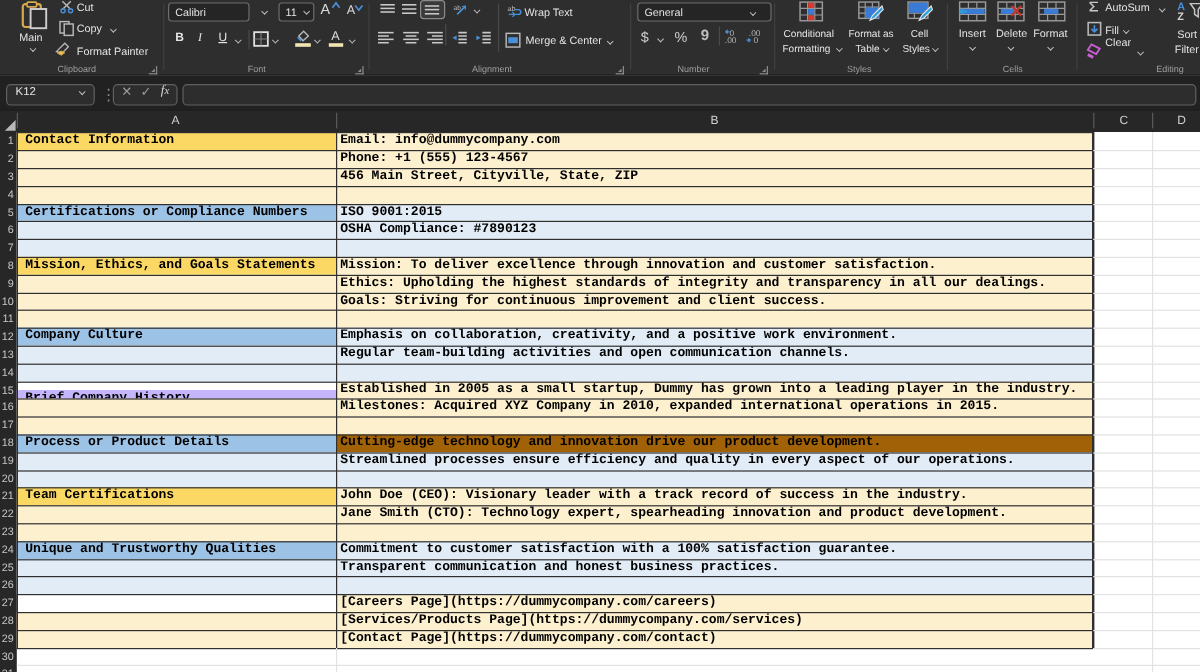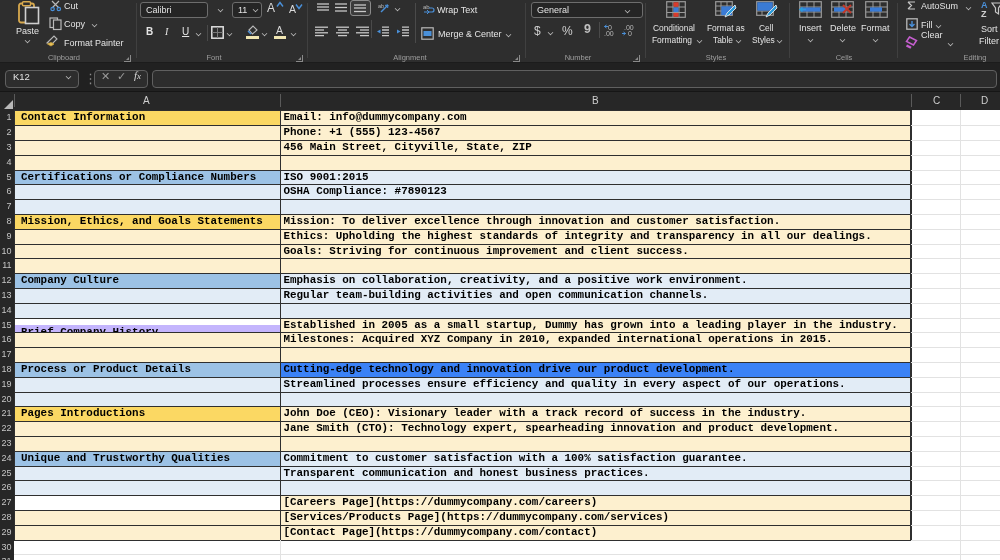--- a/index.html
+++ b/index.html
@@ -61,21 +61,21 @@
 <div class="glabel" style="left:935px">Editing</div>
 <div class="launch" style="left:124px;top:55px"></div>
 <div class="launch" style="left:296px;top:55px"></div>
 <div class="launch" style="left:513px;top:55px"></div>
 <div class="launch" style="left:633px;top:55px"></div>
 <svg width="24" height="24" style="left:17px;top:1px" viewBox="0 0 24 24">
 <rect x="2" y="2.5" width="15" height="19" rx="2" fill="none" stroke="#D8A94E" stroke-width="1.8"></rect>
 <rect x="5.5" y="0.8" width="8" height="4" rx="1" fill="#2E2E2E" stroke="#D8A94E" stroke-width="1.4"></rect>
 <rect x="8.5" y="6.5" width="13" height="16" fill="#2E2E2E" stroke="#cfcfcf" stroke-width="1.6"></rect>
 </svg>
-<div class="rtext" style="left:16px;top:26px">Paste</div>
+<div class="rtext" style="left:16px;top:26px">Main</div>
 <div class="chev" style="left:25px;top:38px"></div>
 <svg width="12" height="11" style="left:50px;top:0px" viewBox="0 0 12 11">
 <path d="M2 1 L9 8 M9 1 L2 8" stroke="#b9b9b9" stroke-width="1.2" fill="none"></path>
 <circle cx="2.6" cy="9" r="1.7" fill="none" stroke="#4a90d9" stroke-width="1.2"></circle>
 <circle cx="8.8" cy="9" r="1.7" fill="none" stroke="#4a90d9" stroke-width="1.2"></circle>
 </svg>
 <div class="rtext" style="left:64px;top:0.5px">Cut</div>
 <svg width="13" height="13" style="left:49px;top:17px" viewBox="0 0 13 13">
 <rect x="1" y="1" width="7.5" height="9.5" fill="#2E2E2E" stroke="#b9b9b9" stroke-width="1.2"></rect>
 <rect x="4.5" y="3" width="7.5" height="9.5" fill="#2E2E2E" stroke="#b9b9b9" stroke-width="1.2"></rect>
@@ -356,26 +356,26 @@
 <div class="cellB" style="top:288.0px;background:#E2ECF6">Regular team-building activities and open communication channels.</div>
 <div class="cellA" style="top:302.8px;background:#E2ECF6"></div>
 <div class="cellB" style="top:302.8px;background:#E2ECF6"></div>
 <div class="cellA" style="top:325px;background:#c4b5fd">Brief Company History</div>
 <div class="cellB" style="top:317.6px;background:#FDF0CF">Established in 2005 as a small startup, Dummy has grown into a leading player in the industry.</div>
 <div class="cellA" style="top:332.4px;background:#FDF0CF"></div>
 <div class="cellB" style="top:332.4px;background:#FDF0CF">Milestones: Acquired XYZ Company in 2010, expanded international operations in 2015.</div>
 <div class="cellA" style="top:347.2px;background:#FDF0CF"></div>
 <div class="cellB" style="top:347.2px;background:#FDF0CF"></div>
 <div class="cellA" style="top:362.0px;background:#9CC2E5">Process or Product Details</div>
-<div class="cellB" style="top:362.0px;background:#3b82f6">Cutting-edge technology and innovation drive our product development.</div>
+<div class="cellB" style="top:362.0px;background:#a16207">Cutting-edge technology and innovation drive our product development.</div>
 <div class="cellA" style="top:376.8px;background:#E2ECF6"></div>
 <div class="cellB" style="top:376.8px;background:#E2ECF6">Streamlined processes ensure efficiency and quality in every aspect of our operations.</div>
 <div class="cellA" style="top:391.6px;background:#E2ECF6"></div>
 <div class="cellB" style="top:391.6px;background:#E2ECF6"></div>
-<div class="cellA" style="top:406.4px;background:#FBD863">Pages Introductions</div>
+<div class="cellA" style="top:406.4px;background:#FBD863">Team Certifications</div>
 <div class="cellB" style="top:406.4px;background:#FDF0CF">John Doe (CEO): Visionary leader with a track record of success in the industry.</div>
 <div class="cellA" style="top:421.2px;background:#FDF0CF"></div>
 <div class="cellB" style="top:421.2px;background:#FDF0CF">Jane Smith (CTO): Technology expert, spearheading innovation and product development.</div>
 <div class="cellA" style="top:436.0px;background:#FDF0CF"></div>
 <div class="cellB" style="top:436.0px;background:#FDF0CF"></div>
 <div class="cellA" style="top:450.8px;background:#9CC2E5">Unique and Trustworthy Qualities</div>
 <div class="cellB" style="top:450.8px;background:#E2ECF6">Commitment to customer satisfaction with a 100% satisfaction guarantee.</div>
 <div class="cellA" style="top:465.6px;background:#E2ECF6"></div>
 <div class="cellB" style="top:465.6px;background:#E2ECF6">Transparent communication and honest business practices.</div>
 <div class="cellA" style="top:480.4px;background:#E2ECF6"></div>

